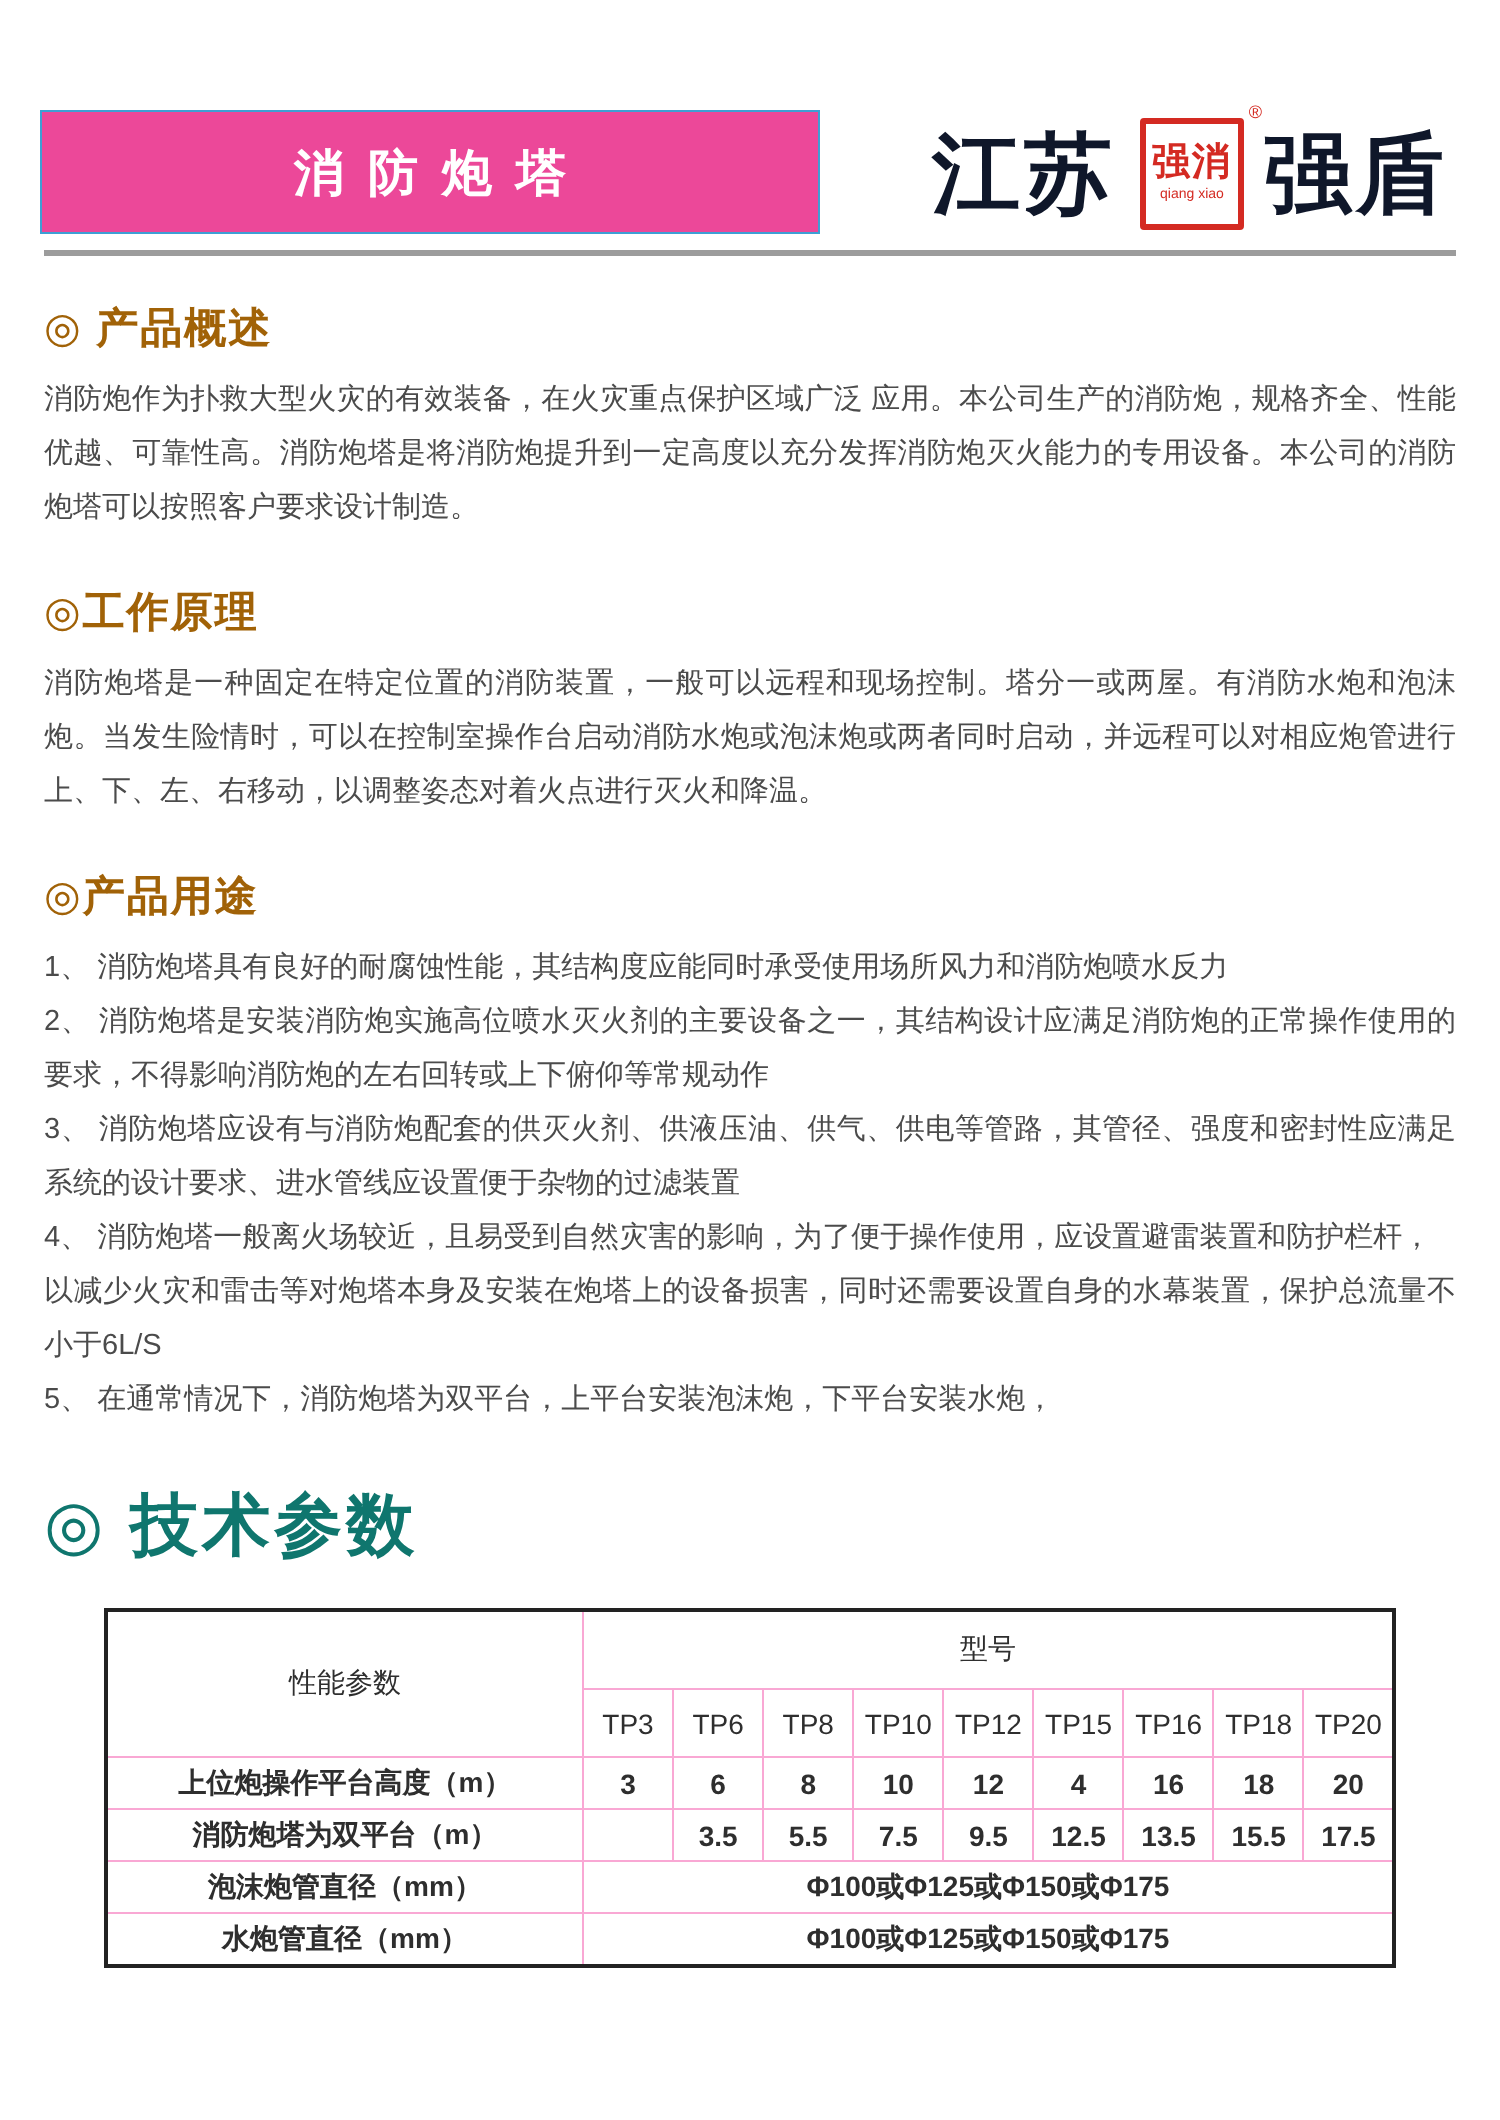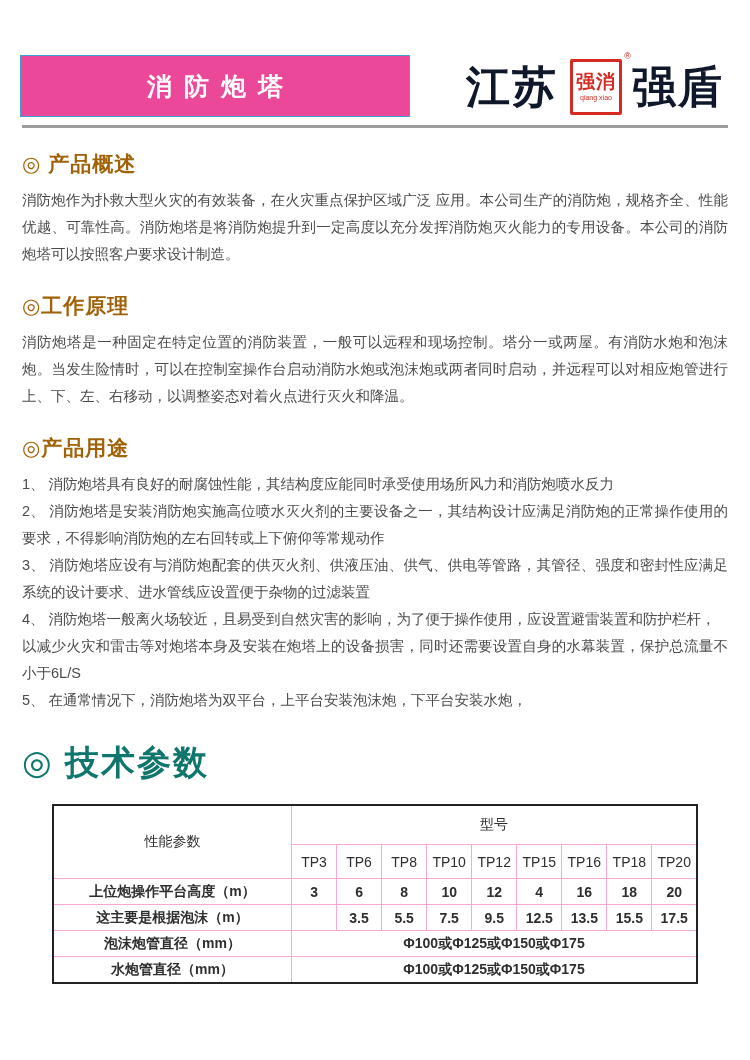--- a/index.html
+++ b/index.html
@@ -135,21 +135,21 @@
           <td>6</td>
           <td>8</td>
           <td>10</td>
           <td>12</td>
           <td>4</td>
           <td>16</td>
           <td>18</td>
           <td>20</td>
         </tr>
         <tr>
-          <th>这主要是根据泡沫（m）</th>
+          <th>消防炮塔为双平台（m）</th>
           <td></td>
           <td>3.5</td>
           <td>5.5</td>
           <td>7.5</td>
           <td>9.5</td>
           <td>12.5</td>
           <td>13.5</td>
           <td>15.5</td>
           <td>17.5</td>
         </tr>

